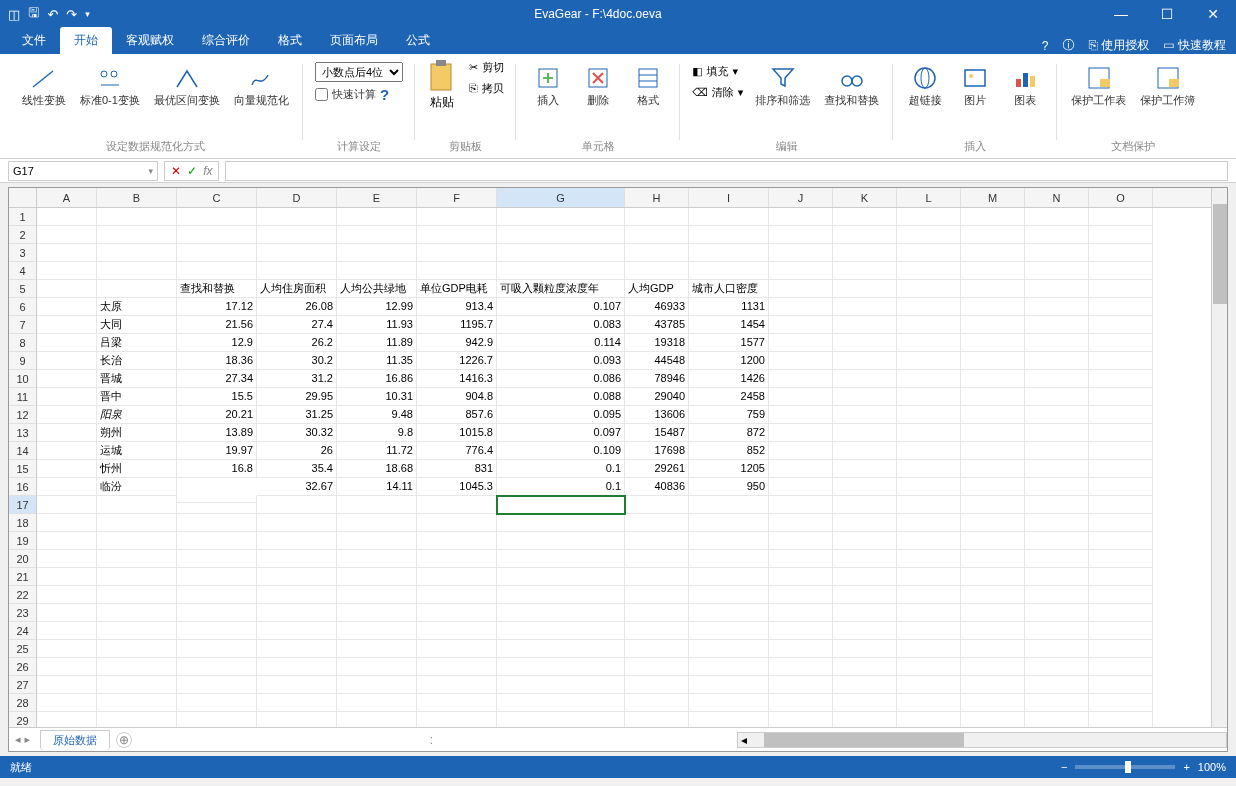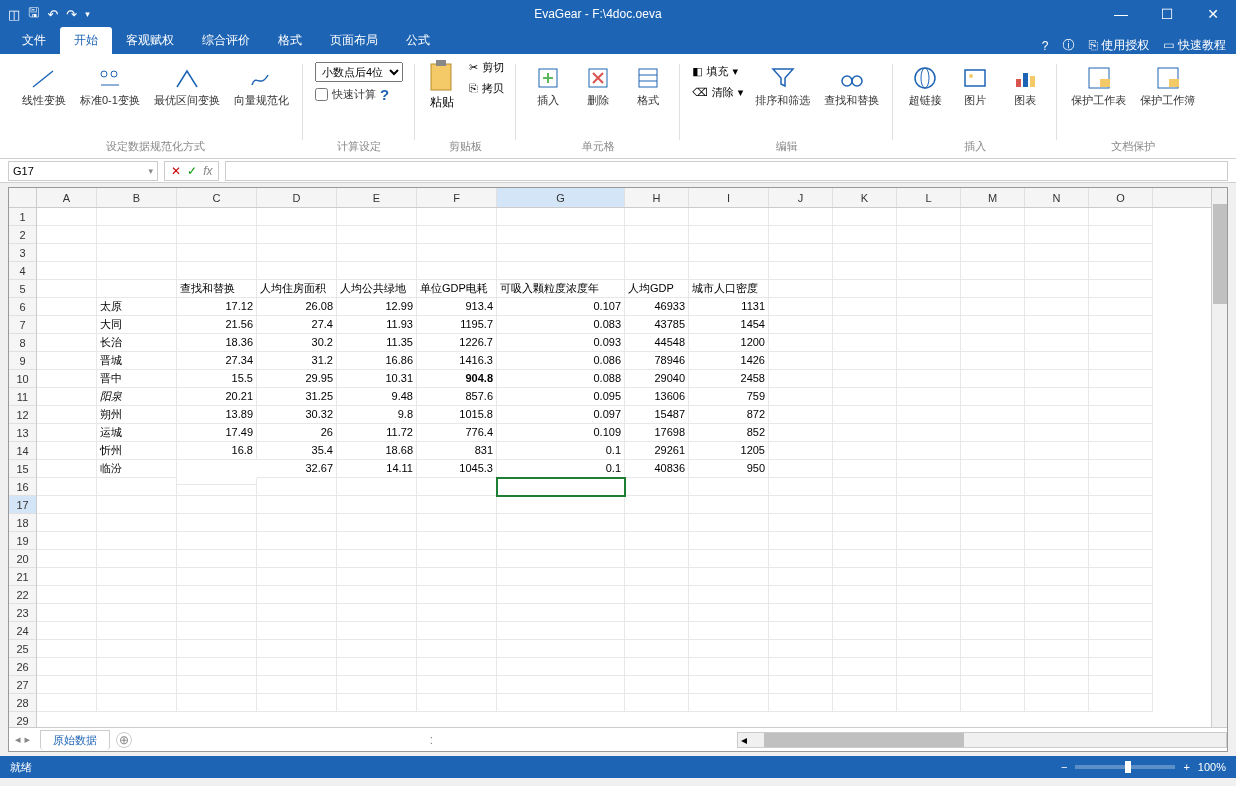--- a/index.html
+++ b/index.html
@@ -480,20 +480,37 @@
             <div class="cell r" style="width: 80px;">1454</div>
             <div class="cell" style="width: 64px;"></div>
             <div class="cell" style="width: 64px;"></div>
             <div class="cell" style="width: 64px;"></div>
             <div class="cell" style="width: 64px;"></div>
             <div class="cell" style="width: 64px;"></div>
             <div class="cell" style="width: 64px;"></div>
           </div>
           <div class="row">
             <div class="cell" style="width: 60px;"></div>
+            <div class="cell" style="width: 80px;">吕梁</div>
+            <div class="cell r" style="width: 80px;">12.9</div>
+            <div class="cell r" style="width: 80px;">26.2</div>
+            <div class="cell r" style="width: 80px;">11.89</div>
+            <div class="cell r" style="width: 80px;">942.9</div>
+            <div class="cell r" style="width: 128px;">0.114</div>
+            <div class="cell r" style="width: 64px;">19318</div>
+            <div class="cell r" style="width: 80px;">1577</div>
+            <div class="cell" style="width: 64px;"></div>
+            <div class="cell" style="width: 64px;"></div>
+            <div class="cell" style="width: 64px;"></div>
+            <div class="cell" style="width: 64px;"></div>
+            <div class="cell" style="width: 64px;"></div>
+            <div class="cell" style="width: 64px;"></div>
+          </div>
+          <div class="row">
+            <div class="cell" style="width: 60px;"></div>
             <div class="cell" style="width: 80px;">长治</div>
             <div class="cell r" style="width: 80px;">18.36</div>
             <div class="cell r" style="width: 80px;">30.2</div>
             <div class="cell r" style="width: 80px;">11.35</div>
             <div class="cell r" style="width: 80px;">1226.7</div>
             <div class="cell r" style="width: 128px;">0.093</div>
             <div class="cell r" style="width: 64px;">44548</div>
             <div class="cell r" style="width: 80px;">1200</div>
             <div class="cell" style="width: 64px;"></div>
             <div class="cell" style="width: 64px;"></div>
@@ -518,21 +535,21 @@
             <div class="cell" style="width: 64px;"></div>
             <div class="cell" style="width: 64px;"></div>
             <div class="cell" style="width: 64px;"></div>
           </div>
           <div class="row">
             <div class="cell" style="width: 60px;"></div>
             <div class="cell" style="width: 80px;">晋中</div>
             <div class="cell r" style="width: 80px;">15.5</div>
             <div class="cell r" style="width: 80px;">29.95</div>
             <div class="cell r" style="width: 80px;">10.31</div>
-            <div class="cell r" style="width: 80px; font-weight: bold;">904.8</div>
+            <div class="cell r" style="width: 80px;">904.8</div>
             <div class="cell r" style="width: 128px;">0.088</div>
             <div class="cell r" style="width: 64px;">29040</div>
             <div class="cell r" style="width: 80px;">2458</div>
             <div class="cell" style="width: 64px;"></div>
             <div class="cell" style="width: 64px;"></div>
             <div class="cell" style="width: 64px;"></div>
             <div class="cell" style="width: 64px;"></div>
             <div class="cell" style="width: 64px;"></div>
             <div class="cell" style="width: 64px;"></div>
           </div>
@@ -566,21 +583,21 @@
             <div class="cell" style="width: 64px;"></div>
             <div class="cell" style="width: 64px;"></div>
             <div class="cell" style="width: 64px;"></div>
             <div class="cell" style="width: 64px;"></div>
             <div class="cell" style="width: 64px;"></div>
             <div class="cell" style="width: 64px;"></div>
           </div>
           <div class="row">
             <div class="cell" style="width: 60px;"></div>
             <div class="cell" style="width: 80px;">运城</div>
-            <div class="cell r" style="width: 80px;">17.49</div>
+            <div class="cell r" style="width: 80px;">19.97</div>
             <div class="cell r" style="width: 80px;">26</div>
             <div class="cell r" style="width: 80px;">11.72</div>
             <div class="cell r" style="width: 80px;">776.4</div>
             <div class="cell r" style="width: 128px;">0.109</div>
             <div class="cell r" style="width: 64px;">17698</div>
             <div class="cell r" style="width: 80px;">852</div>
             <div class="cell" style="width: 64px;"></div>
             <div class="cell" style="width: 64px;"></div>
             <div class="cell" style="width: 64px;"></div>
             <div class="cell" style="width: 64px;"></div>

